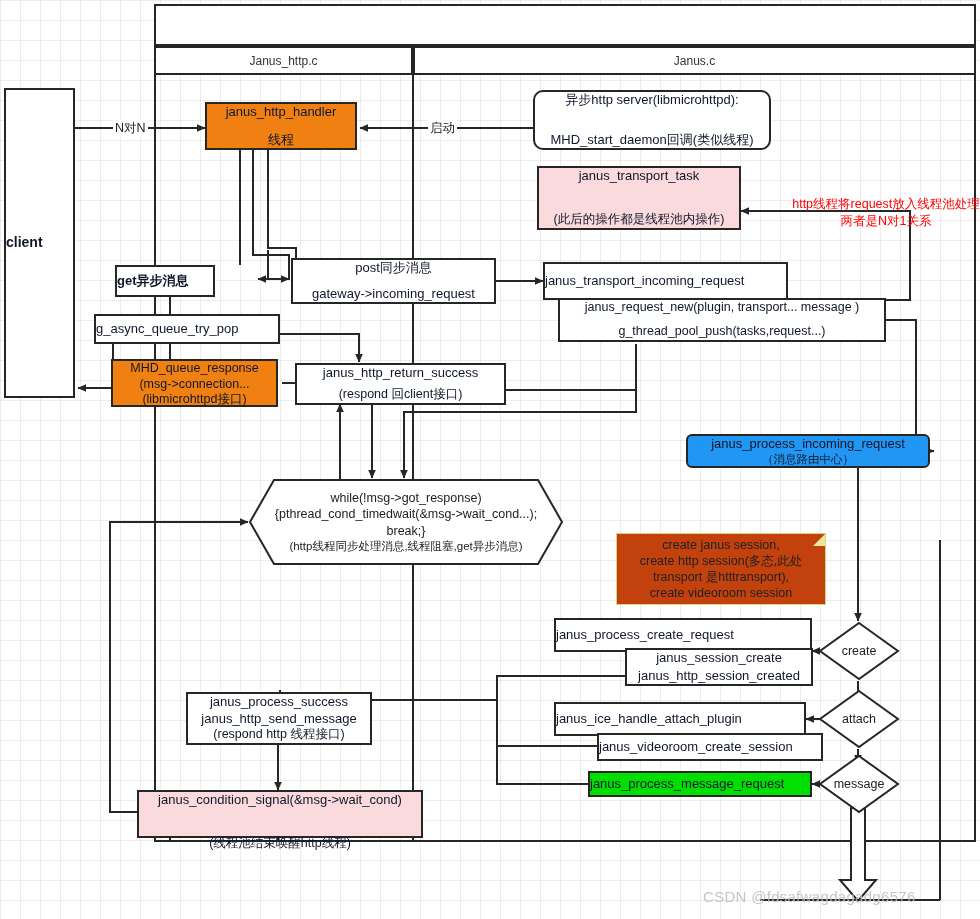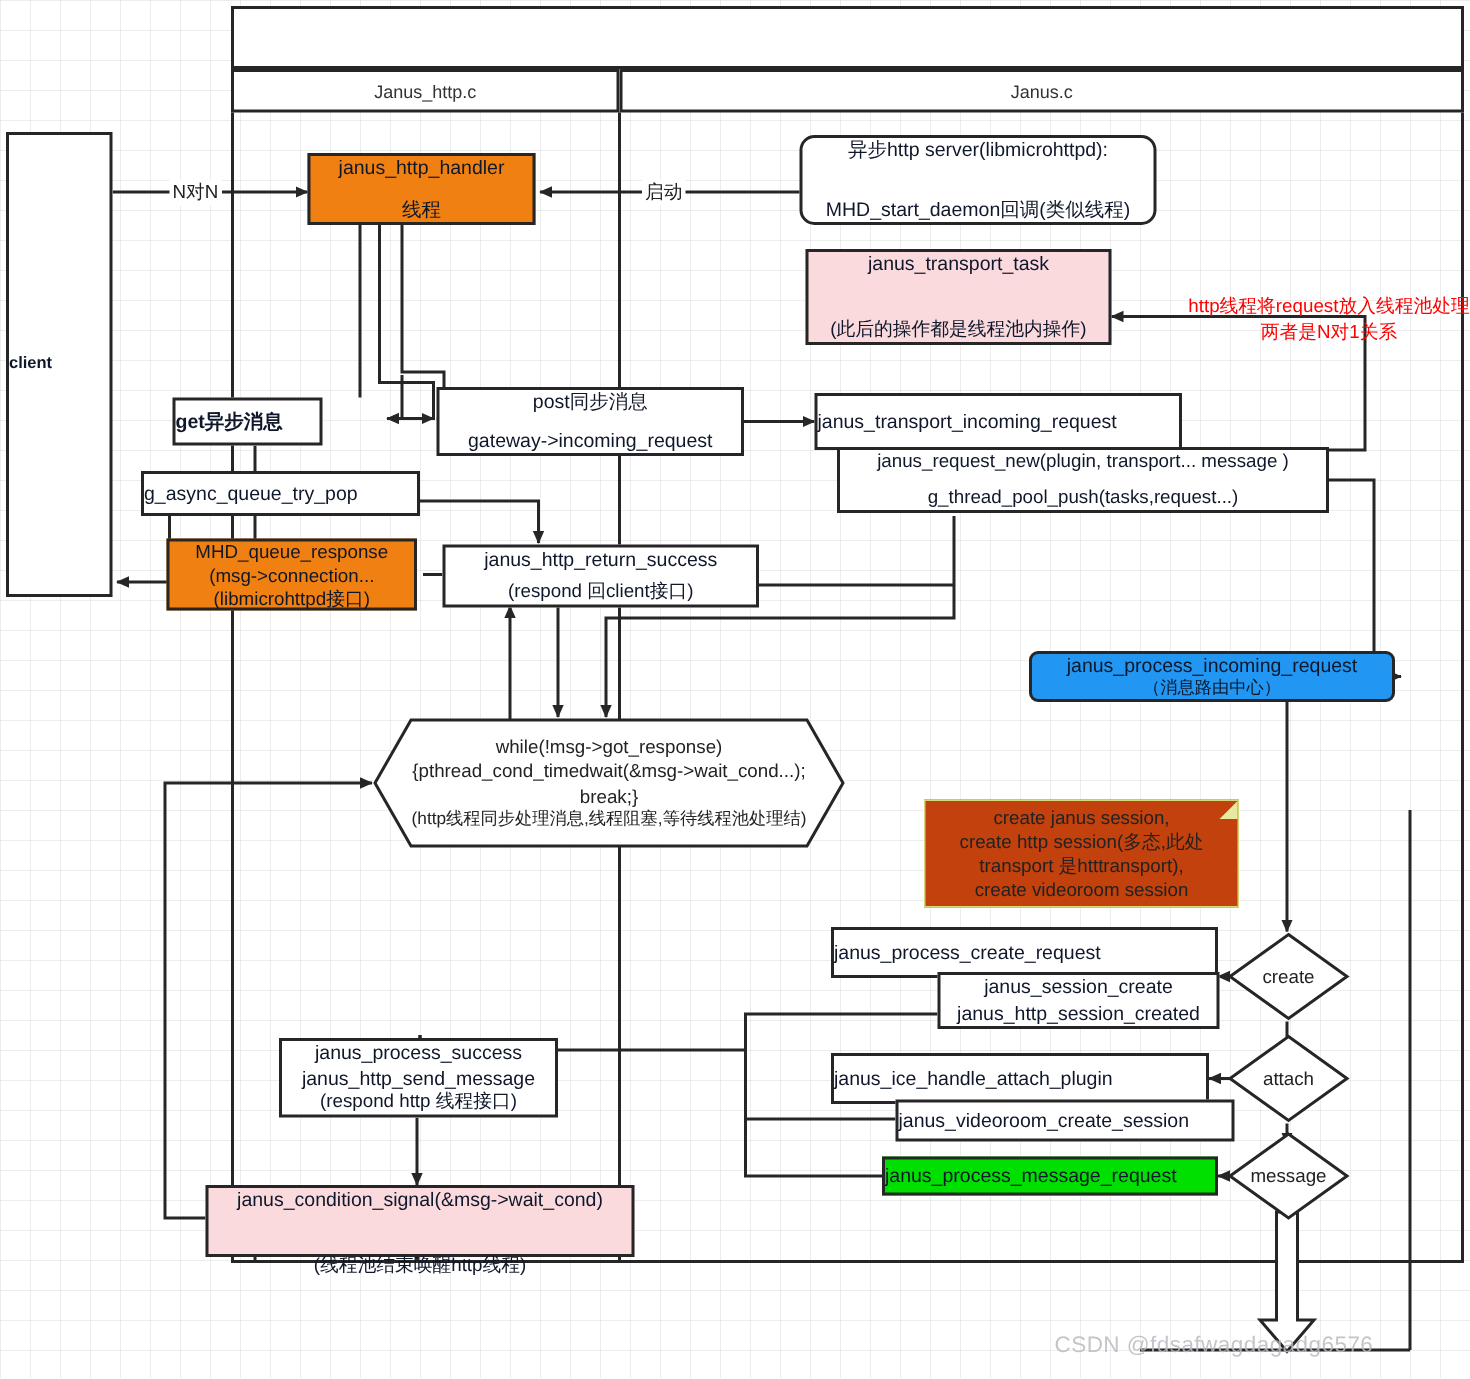--- a/index.html
+++ b/index.html
@@ -36,21 +36,21 @@
         display:flex;align-items:center;justify-content:center;text-align:center;font-size:12.5px;
         line-height:1.3;color:#222;}
   .note:after{content:"";position:absolute;right:0;top:0;border-width:0 0 12px 12px;border-style:solid;
         border-color:transparent transparent #e8e8a0 transparent;}
   .diamond{position:absolute;}
   .diamond .dlabel{position:absolute;left:0;top:0;width:100%;height:100%;display:flex;
         align-items:center;justify-content:center;font-size:12.5px;color:#222;}
   .edgelabel{position:absolute;background:#fff;font-size:12.5px;color:#222;padding:0 2px;}
   .watermark{position:absolute;font-size:15px;color:#b9bcc2;opacity:.85;letter-spacing:.3px;
         white-space:nowrap;}
-  .t11{font-size:11.5px;} .t12{font-size:12.5px;} .t13{font-size:13px;} .t14{font-size:11px;}
+  .t11{font-size:11.5px;} .t12{font-size:12.5px;} .t13{font-size:13px;} .t14{font-size:14px;}
   .bold{font-weight:bold;}
 </style>
 </head>
 <body>
 
 <div id="canvas"></div>
 
 <div class="lane-box" style="left:154px;top:4px;width:822px;height:838px;"></div>
 <div class="lane-hdr" style="left:154px;top:4px;width:822px;height:42px;"></div>
 <div class="lane-hdr" style="left: 154px; top: 46px; width: 259px; height: 29px;">
@@ -212,21 +212,21 @@
 </div>
 
 <div class="diamond" style="left:248px;top:478px;width:316px;height:88px;">
   <svg width="316" height="88">
     <polygon points="26,2 290,2 314,44 290,86 26,86 2,44" fill="#ffffff" stroke="#262626" stroke-width="2"></polygon>
   </svg>
   <div class="dlabel" style="flex-direction:column;font-size:12.5px;line-height:1.3;">
     <span>while(!msg-&gt;got_response)</span>
     <span>{pthread_cond_timedwait(&amp;msg-&gt;wait_cond...);</span>
     <span>break;}</span>
-    <span style="font-size:11.5px;">(http线程同步处理消息,线程阻塞,等待线程池处理结)</span>
+    <span style="font-size:11.5px;">(http线程同步处理消息,线程阻塞,get异步消息)</span>
   </div>
 </div>
 
 <div class="note" style="left:616px;top:533px;width:210px;height:72px;flex-direction:column;">
   <span>create janus session,</span>
   <span>create http session(多态,此处</span>
   <span>transport 是htttransport),</span>
   <span>create videoroom session</span>
 </div>
 

